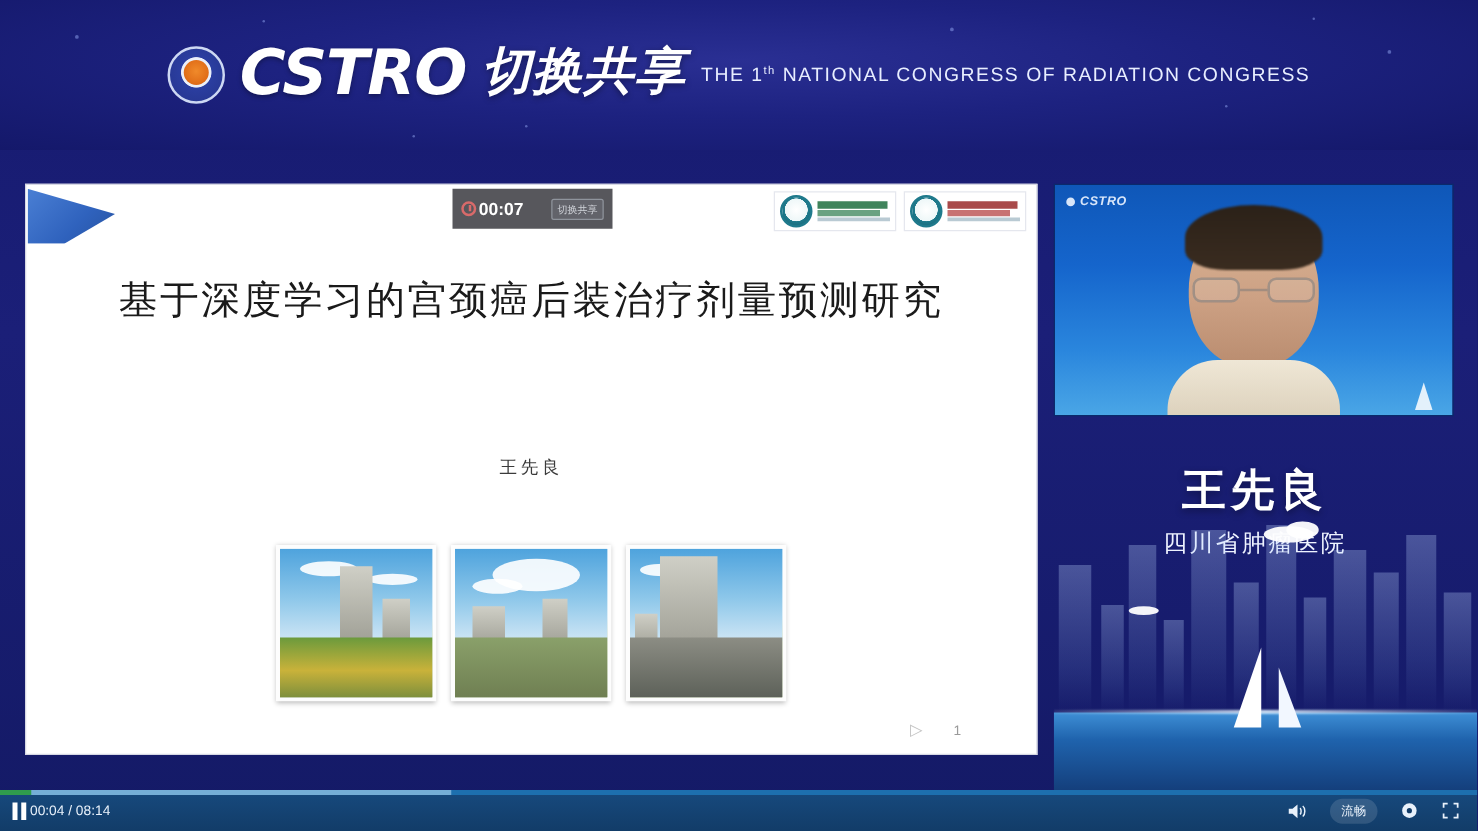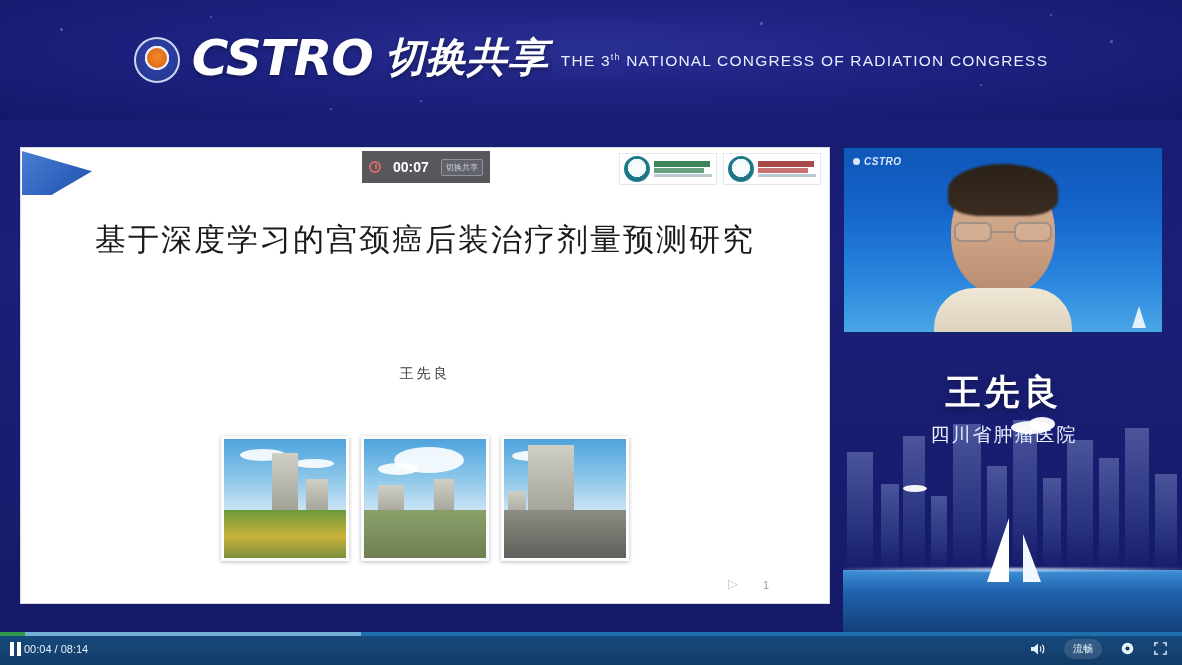--- a/index.html
+++ b/index.html
@@ -75,21 +75,21 @@
     overflow:hidden;
   }
   .slide-arrow {
     position:absolute; left:1px; top:3px; width:70px; height:44px;
     background: linear-gradient(135deg,#4a7fd4 0%, #2f62bd 60%, #27539f 100%);
     clip-path: polygon(0 0, 100% 46%, 42% 100%, 0 100%);
   }
   .timer-badge {
     position:absolute; left:341px; top:3px; width:128px; height:26px;
     background:rgba(64,64,70,.88);
-    display:flex; align-items:center; gap:12px; padding:16px 7px;
+    display:flex; align-items:center; gap:2px; padding:16px 7px;
   }
   .timer-clock {
     width:12px;height:12px;border-radius:50%;
     border:2px solid #d86a6a; position:relative; flex:0 0 auto;
   }
   .timer-clock::after{
     content:"";position:absolute;left:4px;top:1px;width:1.5px;height:5px;background:#d86a6a;
   }
   .timer-time{ color:#fff; font-size:14px; font-weight:bold; font-family:"Liberation Sans",sans-serif; }
   .timer-btn{
@@ -315,21 +315,21 @@
       <div class="star" style="left:980px;top:84px;width:2px;height:2px;"></div>
       <div class="star" style="left:1110px;top:40px;width:3px;height:3px;"></div>
       <div class="star" style="left:1050px;top:14px;width:2px;height:2px;"></div>
       <div class="star" style="left:330px;top:108px;width:2px;height:2px;"></div>
     </div>
     <div class="banner-inner">
       <div class="emblem"></div>
       <div class="cstro-word">CSTRO</div>
       <div class="cn-cal">切换共享</div>
       <div class="titles">
-        <div class="en-title"><span>THE 3</span><sup>th</sup><span> NATIONAL CONGRESS OF RADIATION CONGRESS</span></div>
+        <div class="en-title"><span>THE 1</span><sup>th</sup><span> NATIONAL CONGRESS OF RADIATION CONGRESS</span></div>
       </div>
     </div>
   </div>
 
   <div class="slide">
     <div class="slide-arrow"></div>
 
     <div class="timer-badge">
       <div class="timer-clock"></div>
       <div class="timer-time">00:07</div>

